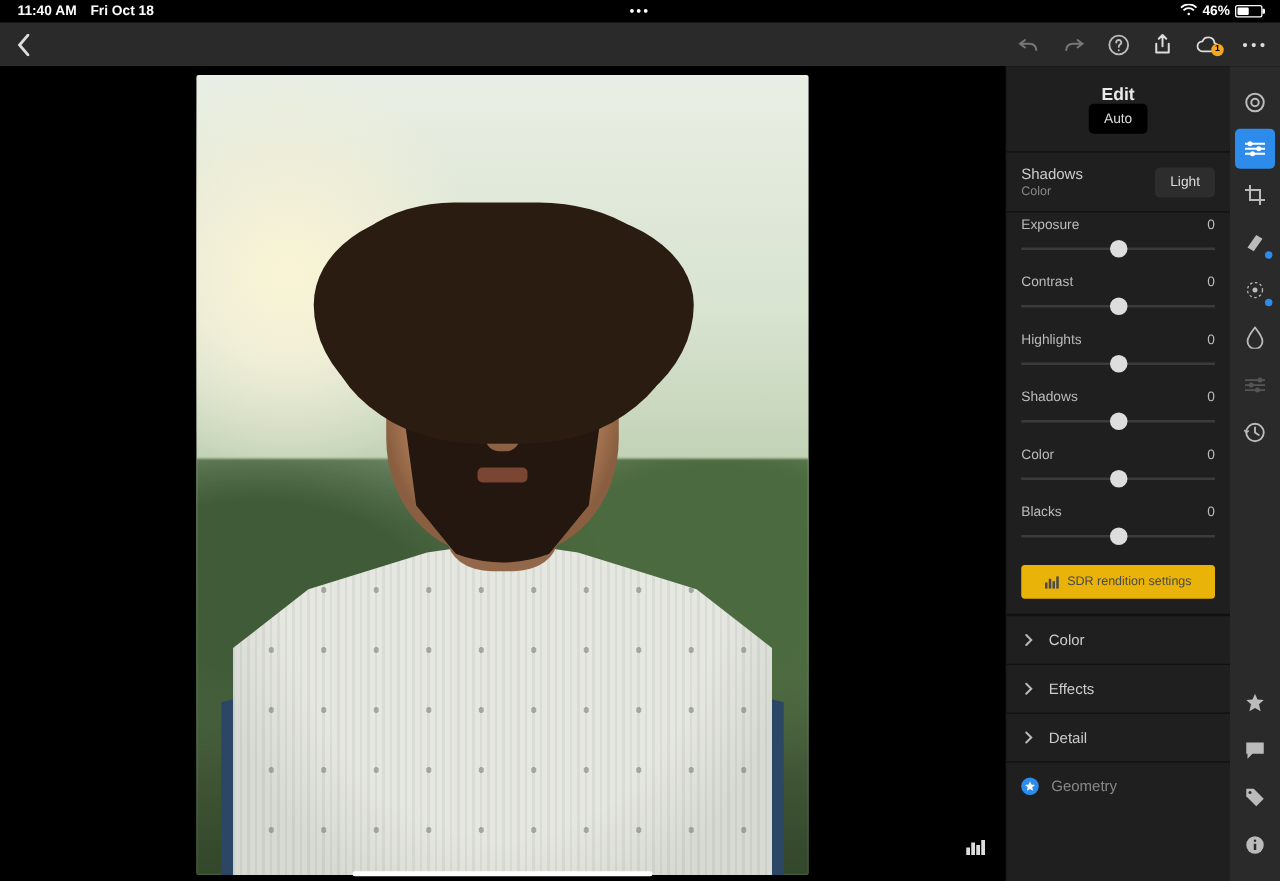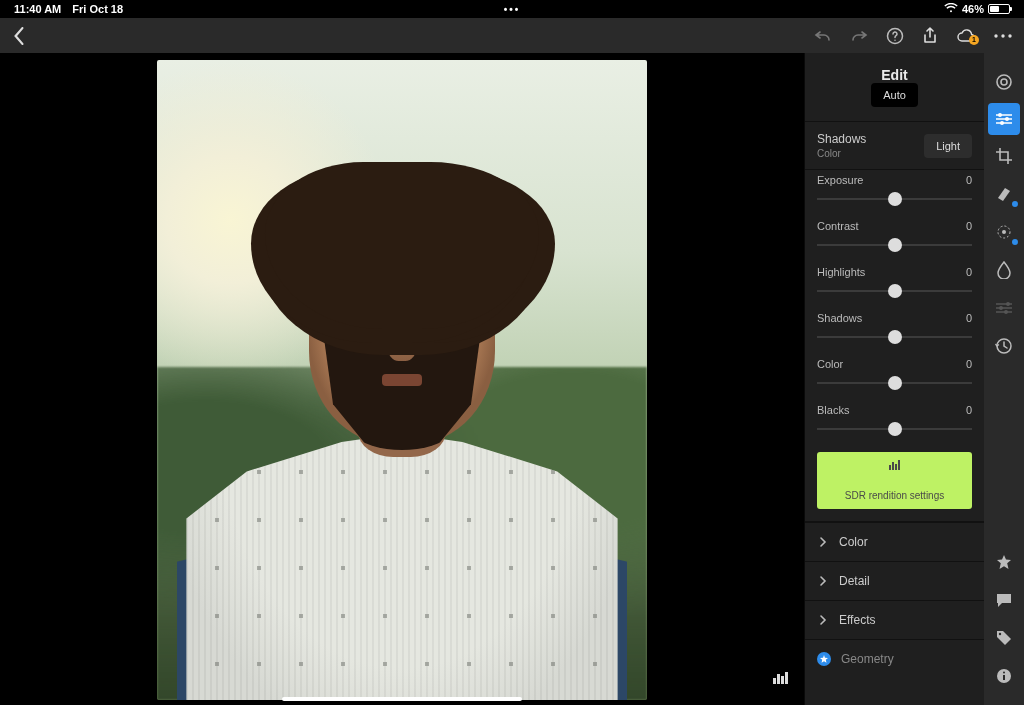--- a/index.html
+++ b/index.html
@@ -94,21 +94,21 @@
 .sec-head { display:flex; align-items:center; gap:8px; padding:10px 12px; cursor:pointer;}
 .sec-head .label { flex:1; color:#ddd; font-size:12px;}
 .hdr-pill { display:flex; gap:4px; }
 .pill { background:#333; padding:5px 8px; border-radius:4px; font-size:10px; color:#ccc; }
 .pill.icon { padding:5px 6px; display:flex; align-items:center;}
 .slider-block { padding:4px 12px 8px; }
 .slider-row { display:flex; justify-content:space-between; font-size:11px; color:#bbb; margin-bottom:4px;}
 .slider { position:relative; height:18px; }
 .track { position:absolute; left:0; right:0; top:8px; height:2px; background:#3b3b3b; }
 .thumb { position:absolute; top:2px; width:14px; height:14px; border-radius:50%; background:#ddd; left:50%; transform:translateX(-50%); cursor:pointer;}
-.sdr { margin:6px 12px 12px; padding:8px; background:#bef264; color:#4a4a4a; font-size:10px; text-align:center; border-radius:3px; display:flex; align-items:center; justify-content:center; gap:20px;flex-direction:column;}
+.sdr { margin:6px 12px 12px; padding:8px; background:#eab308; color:#4a4a4a; font-size:10px; text-align:center; border-radius:3px; display:flex; align-items:center; justify-content:center; gap:6px;}
 .collapsed { display:flex; align-items:center; gap:10px; padding:12px; cursor:pointer; border-top:1px solid #111;}
 .collapsed .label { color:#ccc; font-size:12px; }
 .geo { display:flex; align-items:center; gap:10px; padding:12px; border-top:1px solid #111;}
 .geo .star { width:14px;height:14px;background:#2d8ceb;border-radius:50%;display:flex;align-items:center;justify-content:center;}
 .geo .label { color:#888; font-size:12px;}
 
 
 .rail { width:40px; background:#2a2a2a; display:flex; flex-direction:column; align-items:center; padding-top:10px; gap:0; }
 .rail .rail-btn { width:40px; height:38px; display:flex; align-items:center; justify-content:center; color:#bbb; cursor:pointer; position:relative;}
 .rail .rail-btn.active { background:#2d8ceb; color:#fff; border-radius:4px; margin:2px 4px; width:32px; height:32px;}
@@ -306,27 +306,27 @@
     <div class="collapsed">
       <svg class="chev" viewBox="0 0 12 12">
           <path d="M4 2l4 4-4 4" stroke="#bbb" stroke-width="1.6" fill="none" stroke-linecap="round"></path>
         </svg>
       <span class="label">Color</span>
     </div>
     <div class="collapsed">
       <svg class="chev" viewBox="0 0 12 12">
           <path d="M4 2l4 4-4 4" stroke="#bbb" stroke-width="1.6" fill="none" stroke-linecap="round"></path>
         </svg>
-      <span class="label">Detail</span>
+      <span class="label">Effects</span>
     </div>
     <div class="collapsed">
       <svg class="chev" viewBox="0 0 12 12">
           <path d="M4 2l4 4-4 4" stroke="#bbb" stroke-width="1.6" fill="none" stroke-linecap="round"></path>
         </svg>
-      <span class="label">Effects</span>
+      <span class="label">Detail</span>
     </div>
     <div class="geo">
       <span class="star">
         <svg width="8" height="8" viewBox="0 0 10 10">
             <path d="M5 0l1.2 3.3L10 3.8 7.2 6l.9 3.6L5 7.8 1.9 9.6 2.8 6 0 3.8l3.8-.5L5 0z" fill="#fff"></path>
           </svg>
       </span>
       <span class="label">Geometry</span>
     </div>
 

